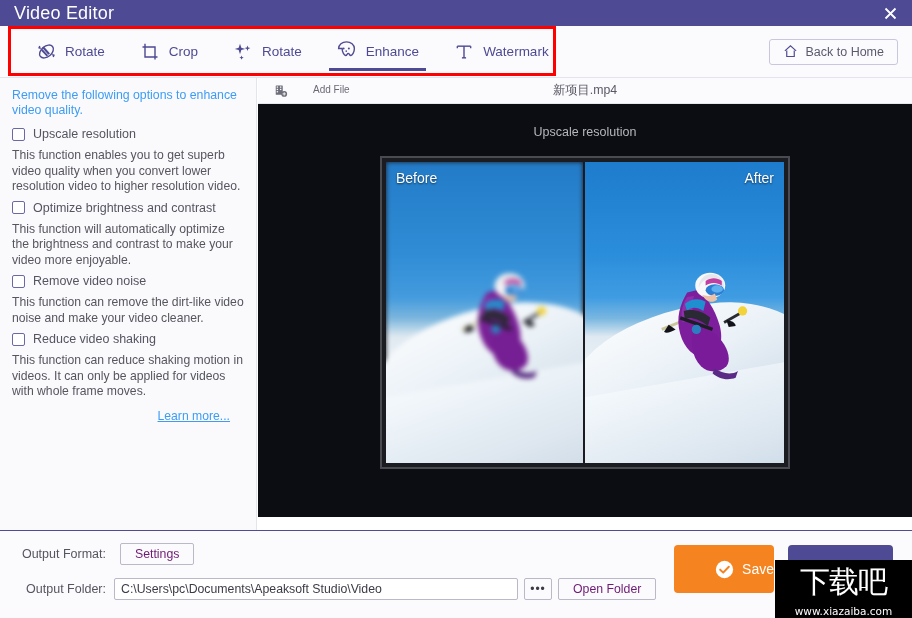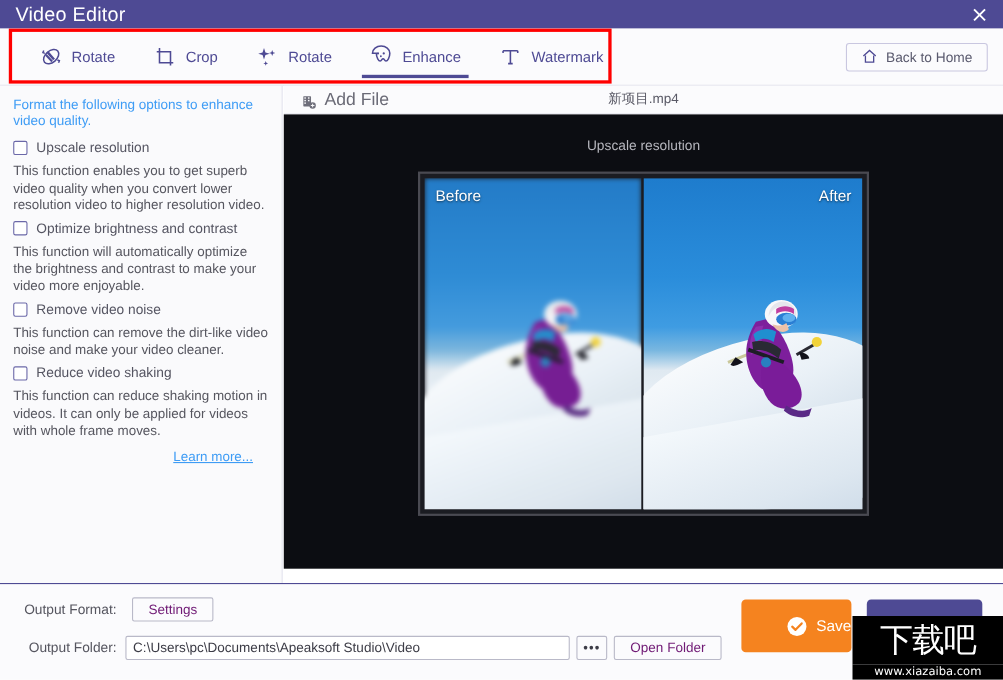--- a/index.html
+++ b/index.html
@@ -136,23 +136,23 @@
 
   
   .filebar {
     position: absolute; left: 258px; top: 78px;
     width: 654px; height: 26px;
     background: #fbfbfd;
     border-bottom: 1px solid #e6e6ee;
     display: flex; align-items: center;
   }
   .addfile {
-    display: flex; align-items: flex-end;
+    display: flex; align-items: flex-start;
     margin-left: 16px; cursor: pointer;
-    color: #6a6a76; font-size: 16px;
+    color: #6a6a76; font-size: 10px; gap: 18px;
   }
   .addfile .af-icon { margin-right: 7px; display:inline-flex; color:#6e6e7a; }
   .addfile .af-icon svg { display:block; }
   .filename {
     position: absolute; left: 0; right: 0;
     text-align: center;
     color: #5a5a66; font-size: 12.3px;
     pointer-events: none;
   }
 
@@ -424,21 +424,21 @@
           <path d="M6 10.5 V20 H18 V10.5"></path>
         </svg>
       </span>
       <span>Back to Home</span>
     </div>
   </div>
 
   <div class="redbox"></div>
 
   <div class="leftpanel">
-    <div class="panel-hint">Format the following options to enhance video quality.</div>
+    <div class="panel-hint">Remove the following options to enhance video quality.</div>
 
     <div class="chk-row">
       <span class="chk"></span>
       <span class="chk-label">Upscale resolution</span>
     </div>
     <div class="desc">This function enables you to get superb video quality when you convert lower resolution video to higher resolution video.</div>
 
     <div class="chk-row">
       <span class="chk"></span>
       <span class="chk-label">Optimize brightness and contrast</span>

